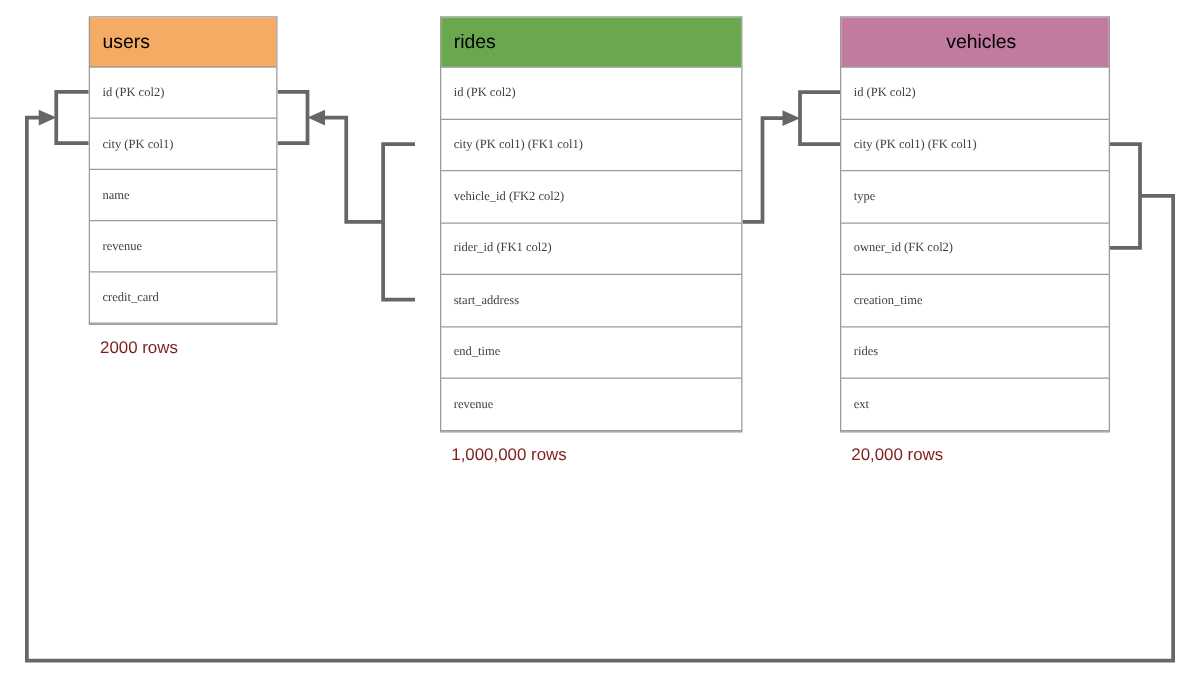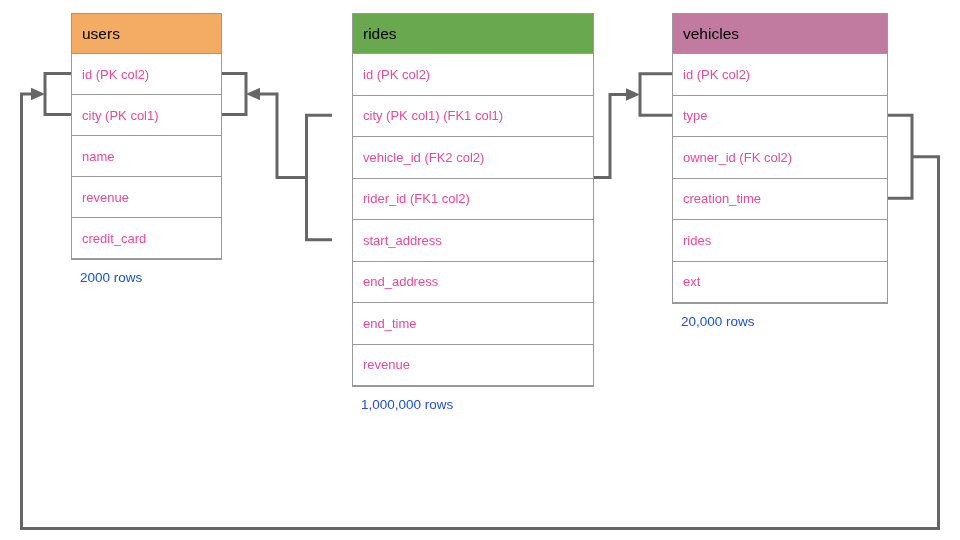--- a/index.html
+++ b/index.html
@@ -30,36 +30,37 @@
     color: #000000;
     border-bottom: 1px solid #999999;
     white-space: nowrap;
     overflow: hidden;
   }
   .trow {
     box-sizing: border-box;
     display: flex;
     align-items: center;
     padding-left: 10px;
-    font-size: 13px;
-    color: #ec4899;
+    font-size: 10px;
+    color: #404040;
     border-bottom: 1px solid #999999;
     white-space: nowrap;
     overflow: hidden;
+    font-family: Liberation Serif, serif;
   }
   .trow:last-of-type { border-bottom: none; }
   .t-users    .trow { height: 41px; }
   .t-rides    .trow { height: 41.5px; }
   .t-vehicles .trow { height: 41.5px; }
   .rowcount {
     position: absolute;
     left: 8px;
     top: calc(100% + 11px);
     font-size: 13.5px;
-    color: #1d4ed8;
+    color: #7f1d1d;
     white-space: nowrap;
   }
   svg.connectors {
     position: absolute;
     left: 0;
     top: 0;
     width: 960px;
     height: 540px;
     pointer-events: none;
   }
@@ -103,29 +104,29 @@
     <div class="rowcount">2000 rows</div>
   </div>
 
   <div class="db-table t-rides" style="left:352px; top:13px; width:242px;">
     <div class="thead" style="background-color: rgb(106, 168, 79);">rides</div>
     <div class="trow">id (PK col2)</div>
     <div class="trow">city (PK col1) (FK1 col1)</div>
     <div class="trow">vehicle_id (FK2 col2)</div>
     <div class="trow">rider_id (FK1 col2)</div>
     <div class="trow">start_address</div>
-    <div class="trow">end_address</div>
     <div class="trow">end_time</div>
     <div class="trow">revenue</div>
     <div class="rowcount">1,000,000 rows</div>
   </div>
 
-  <div class="db-table t-vehicles" style="left:672px; top:13px; width:216px;">
+  <div class="db-table t-vehicles" style="left:672px; top:13px; width:216px;text-align:center;">
     <div class="thead" style="background-color: rgb(194, 123, 160);">vehicles</div>
     <div class="trow">id (PK col2)</div>
+    <div class="trow">city (PK col1) (FK col1)</div>
     <div class="trow">type</div>
     <div class="trow">owner_id (FK col2)</div>
     <div class="trow">creation_time</div>
     <div class="trow">rides</div>
     <div class="trow">ext</div>
     <div class="rowcount">20,000 rows</div>
   </div>
 
 </div>
 

